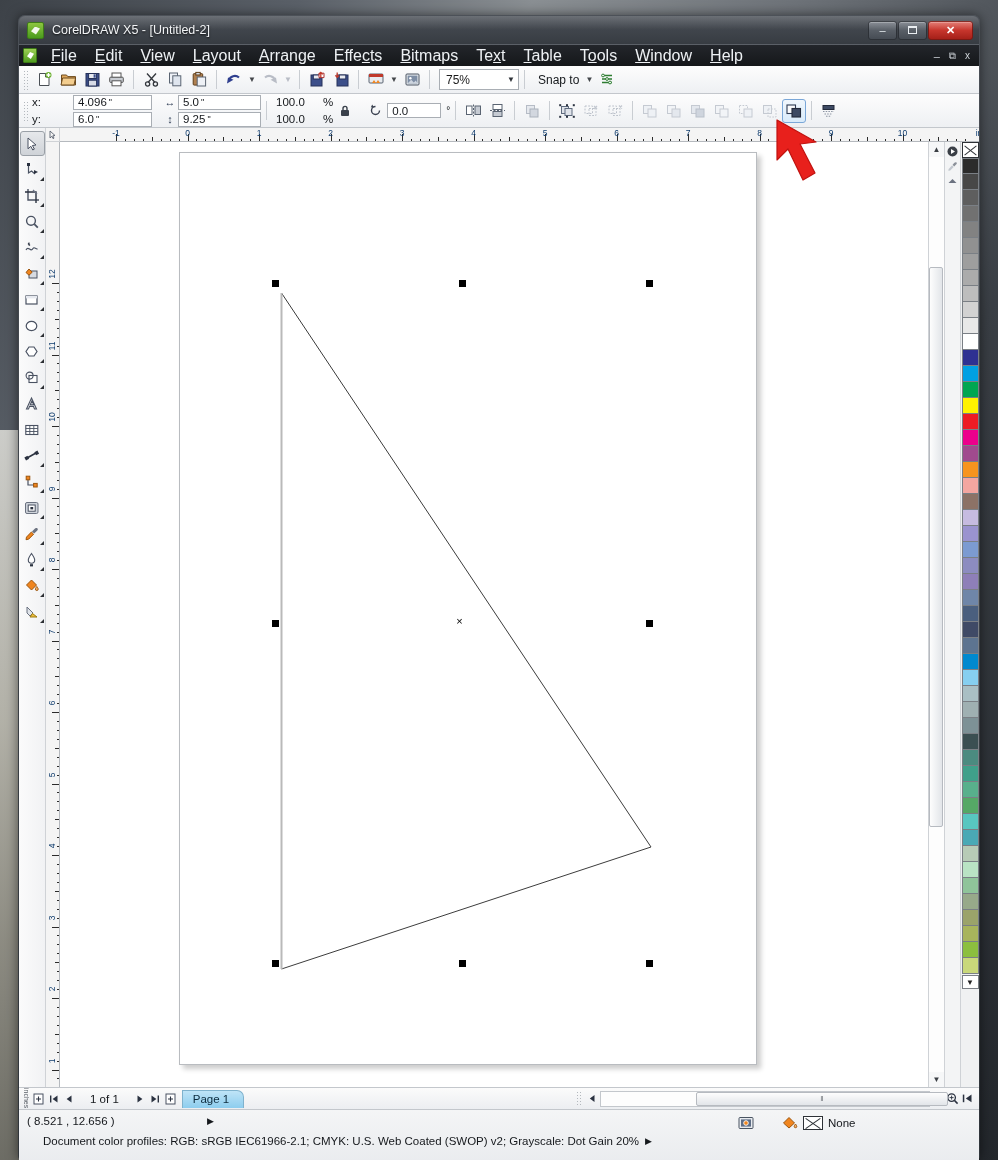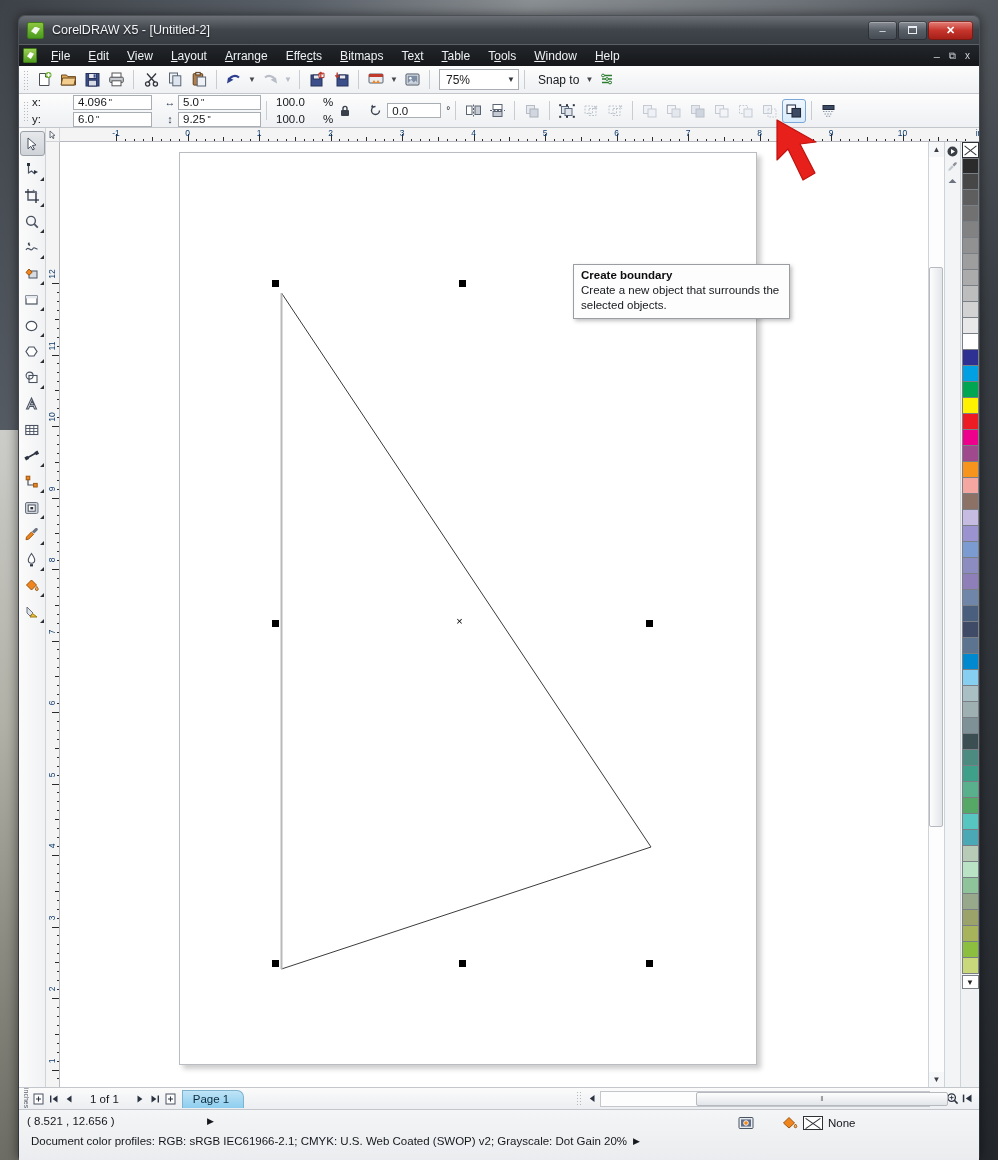--- a/index.html
+++ b/index.html
@@ -86,21 +86,21 @@
   #menu-doc-icon{
     width:14px;height:15px;border-radius:1px;flex:0 0 auto;margin-right:5px;
     background:linear-gradient(180deg,#9ccf55,#4f9c1f);
     border:1px solid #3d7a16; position:relative;
   }
   #menu-doc-icon:after{
     content:"";position:absolute;left:3px;top:3px;width:7px;height:7px;background:#fff;
     clip-path: polygon(0 60%,45% 0,100% 25%,55% 100%);
   }
   .menu-item {
-    color:#eef1f4; padding:2px 9px; font-size:12px; white-space:nowrap;
+    color:#eef1f4; padding:2px 9px; font-size:16px; white-space:nowrap;
   }
   .menu-item u { text-decoration: underline; }
   #menu-win-buttons{ margin-left:auto; display:flex; align-items:center; gap:9px; margin-right:9px; color:#cfd4d9; font-size:11px;}
   
   #std-toolbar, #prop-bar {
     background: linear-gradient(180deg,#fdfdfd,#eef0f3);
     border-bottom:1px solid #c3c7cc;
     display:flex; align-items:center;
     padding: 0 4px;
   }
@@ -269,21 +269,21 @@
   .sb-row{ display:flex; align-items:center; height:22px; padding-left:8px;}
   .sb-coords{ width:180px; }
   .sb-tri{ font-size:9px; color:#15181c; }
   .sb-center{ flex:1 1 auto; text-align:center; padding-right:150px;}
   .sb-right-icons{ position:absolute; right:0; top:0; width:300px; }
   .fillrow{ display:flex; align-items:center; gap:5px; height:22px;}
   .color-chip{ width:22px;height:14px; border:1px solid #2d3136; background:#1a1a1a;}
   .none-chip{ width:20px;height:14px; border:1px solid #2d3136; background:#fff; position:relative;}
   .none-chip:before,.none-chip:after{content:"";position:absolute;left:0;top:50%;width:100%;height:1px;background:#2d3136;}
   .none-chip:before{transform:rotate(35deg);} .none-chip:after{transform:rotate(-35deg);}
-  .docrow{ height:18px; display:flex; align-items:center; padding-left:12px;}
+  .docrow{ height:18px; display:flex; align-items:center; padding-left:24px;}
   svg { display:block; }
 </style>
 </head>
 <body>
 
 <div id="desktop"></div>
 
 <div id="app-window">
 
   <div id="title-bar">
@@ -1104,24 +1104,20 @@
               <div class="sw" style="background: rgb(155, 163, 106);"></div>
               <div class="sw" style="background: rgb(168, 180, 92);"></div>
               <div class="sw" style="background: rgb(140, 191, 63);"></div>
               <div class="sw" style="background: rgb(201, 216, 122);"></div>
             </div>
           <div class="pal-arrow">▼</div>
         </div>
       </div>
     </div>
 
-    <div id="tooltip">
-      <div class="tt-title">Create boundary</div>
-      <div class="tt-body">Create a new object that surrounds the selected objects.</div>
-    </div>
   </div>
 
   <div id="page-nav">
     <div style="width:10px;display:flex;justify-content:center;">
       <span style="writing-mode:vertical-rl;font-size:7px;color:#5a6068;">inches</span>
     </div>
     <div class="nav-btn">
       <svg width="11" height="12" viewBox="0 0 11 12">
           <rect x="1" y="1" width="9" height="10" fill="#fff" stroke="#4a5262"></rect>
           <path d="M5.5 3.5v5M3 6h5" stroke="#2b3240" stroke-width="1.1"></path>

